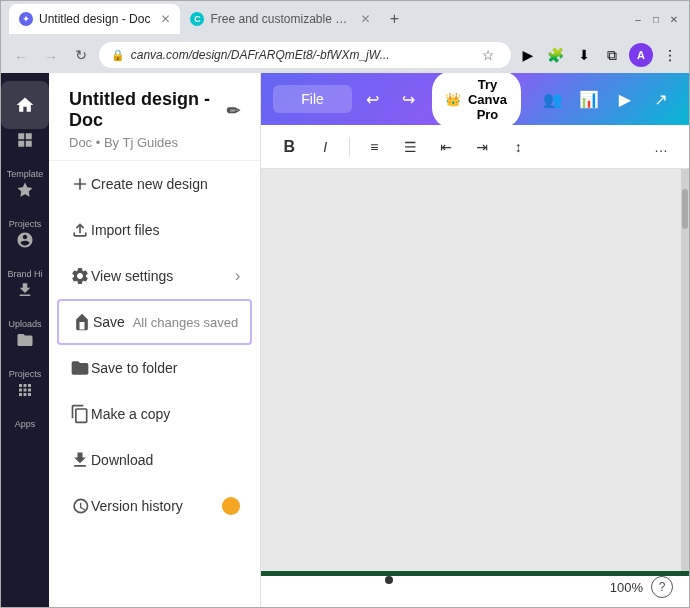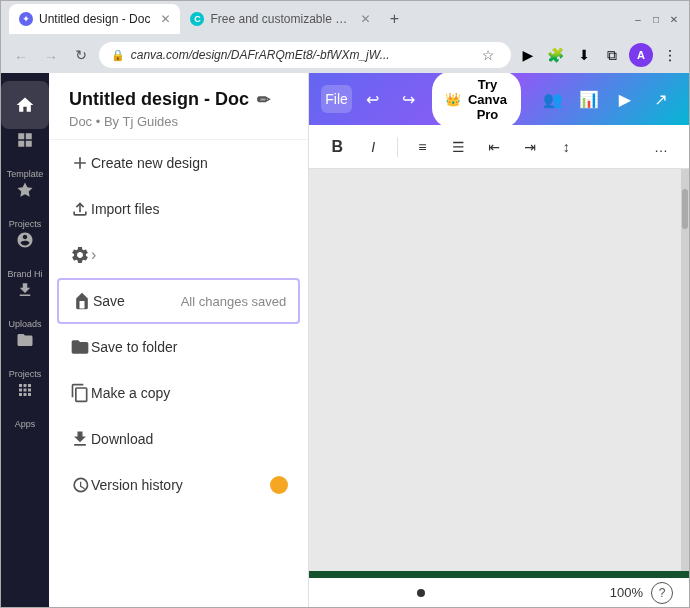--- a/index.html
+++ b/index.html
@@ -55,21 +55,21 @@
     .menu-item-icon { width: 22px; height: 22px; display: flex; align-items: center; justify-content: center; color: #555; flex-shrink: 0; }
     .menu-item-label { flex: 1; font-size: 14px; }
     .menu-item-sublabel { font-size: 13px; color: #888; margin-left: auto; }
     .menu-item-arrow { color: #888; font-size: 16px; }
     .menu-badge { width: 18px; height: 18px; border-radius: 50%; background: #f5a623; display: flex; align-items: center; justify-content: center; font-size: 10px; color: white; }
 
     
     .canva-main { flex: 1; display: flex; flex-direction: column; background: #f5f5f5; }
     .top-toolbar { height: 52px; background: linear-gradient(135deg, #6366f1, #8b5cf6, #06b6d4); display: flex; align-items: center; padding: 0 12px; gap: 8px; }
     .toolbar-left { display: flex; align-items: center; gap: 6px; }
-    .file-btn { background: rgba(255,255,255,0.2); color: white; border: none; padding: 6px 4px; border-radius: 6px; font-size: 14px; font-weight: 500; cursor: pointer; }
+    .file-btn { background: rgba(255,255,255,0.2); color: white; border: none; padding: 6px 28px; border-radius: 6px; font-size: 14px; font-weight: 500; cursor: pointer; }
     .undo-btn { width: 30px; height: 30px; display: flex; align-items: center; justify-content: center; color: white; cursor: pointer; font-size: 16px; }
     .try-pro-btn { margin-left: auto; background: white; border: none; padding: 6px 14px; border-radius: 20px; font-size: 13px; font-weight: 600; cursor: pointer; display: flex; align-items: center; gap: 6px; }
     .crown { color: #f5a623; }
     .toolbar-icons { display: flex; align-items: center; gap: 4px; margin-left: 8px; }
     .t-icon { width: 32px; height: 32px; display: flex; align-items: center; justify-content: center; color: white; cursor: pointer; font-size: 16px; border-radius: 6px; }
 
     
     .format-toolbar { height: 44px; background: #fff; border-bottom: 1px solid #e0e0e0; display: flex; align-items: center; padding: 0 12px; gap: 4px; }
     .fmt-btn { height: 32px; min-width: 32px; display: flex; align-items: center; justify-content: center; border: none; background: none; cursor: pointer; border-radius: 4px; font-size: 14px; color: #333; padding: 0 4px; }
     .fmt-btn.bold { font-weight: 900; font-size: 16px; }
@@ -77,21 +77,21 @@
     .fmt-sep { width: 1px; height: 20px; background: #e0e0e0; margin: 0 4px; }
     .fmt-more { margin-left: auto; }
 
     
     .canvas-area { flex: 1; background: #e8e8e8; display: flex; align-items: center; justify-content: center; overflow: hidden; position: relative; }
     .canvas-scroll-v { position: absolute; right: 0; top: 0; width: 8px; height: 100%; background: #d0d0d0; }
     .page-content { background: #fff; width: 340px; height: 280px; display: flex; align-items: center; justify-content: center; overflow: hidden; }
     .placeholder-text { font-size: 42px; font-weight: 700; color: #c8d8f0; white-space: nowrap; }
 
     
-    .bottom-bar { height: 36px; background: #fff; border-top: 7px solid #14532d; display: flex; align-items: center; padding: 0 16px; }
+    .bottom-bar { height: 36px; background: #fff; border-top: 5px solid #14532d; display: flex; align-items: flex-start; padding: 0 16px; }
     .page-dot { width: 8px; height: 8px; border-radius: 50%; background: #333; margin: 0 auto; }
     .zoom-level { margin-left: auto; font-size: 13px; color: #333; display: flex; align-items: center; gap: 8px; }
     .help-btn { width: 22px; height: 22px; border-radius: 50%; border: 1.5px solid #555; display: flex; align-items: center; justify-content: center; font-size: 12px; color: #555; cursor: pointer; }
 
     
     .scroll-thumb-v { position: absolute; right: 1px; top: 20px; width: 6px; height: 40px; background: #aaa; border-radius: 3px; }
   </style>
 </head>
 <body>
 
@@ -205,20 +205,21 @@
         </div>
         <span class="menu-item-label">Import files</span>
       </div>
 
       <div class="menu-item">
         <div class="menu-item-icon">
           <svg width="20" height="20" viewBox="0 0 24 24" fill="currentColor">
               <path d="M19.14 12.94c.04-.3.06-.61.06-.94 0-.32-.02-.64-.07-.94l2.03-1.58c.18-.14.23-.41.12-.61l-1.92-3.32c-.12-.22-.37-.29-.59-.22l-2.39.96c-.5-.38-1.03-.7-1.62-.94l-.36-2.54c-.04-.24-.24-.41-.48-.41h-3.84c-.24 0-.43.17-.47.41l-.36 2.54c-.59.24-1.13.57-1.62.94l-2.39-.96c-.22-.08-.47 0-.59.22L2.74 8.87c-.12.21-.08.47.12.61l2.03 1.58c-.05.3-.09.63-.09.94s.02.64.07.94l-2.03 1.58c-.18.14-.23.41-.12.61l1.92 3.32c.12.22.37.29.59.22l2.39-.96c.5.38 1.03.7 1.62.94l.36 2.54c.05.24.24.41.48.41h3.84c.24 0 .44-.17.47-.41l.36-2.54c.59-.24 1.13-.56 1.62-.94l2.39.96c.22.08.47 0 .59-.22l1.92-3.32c.12-.22.07-.47-.12-.61l-2.01-1.58zM12 15.6c-1.98 0-3.6-1.62-3.6-3.6s1.62-3.6 3.6-3.6 3.6 1.62 3.6 3.6-1.62 3.6-3.6 3.6z"></path>
             </svg>
         </div>
+        <span class="menu-item-label">View settings</span>
         <span class="menu-item-arrow">›</span>
       </div>
 
       <div class="menu-item highlighted">
         <div class="menu-item-icon">
           <svg width="20" height="20" viewBox="0 0 24 24" fill="currentColor">
               <path d="M19 9l-7-7-7 7v11a2 2 0 002 2h10a2 2 0 002-2V9zM9 21V12h6v9"></path>
             </svg>
         </div>
         <span class="menu-item-label">Save</span>

